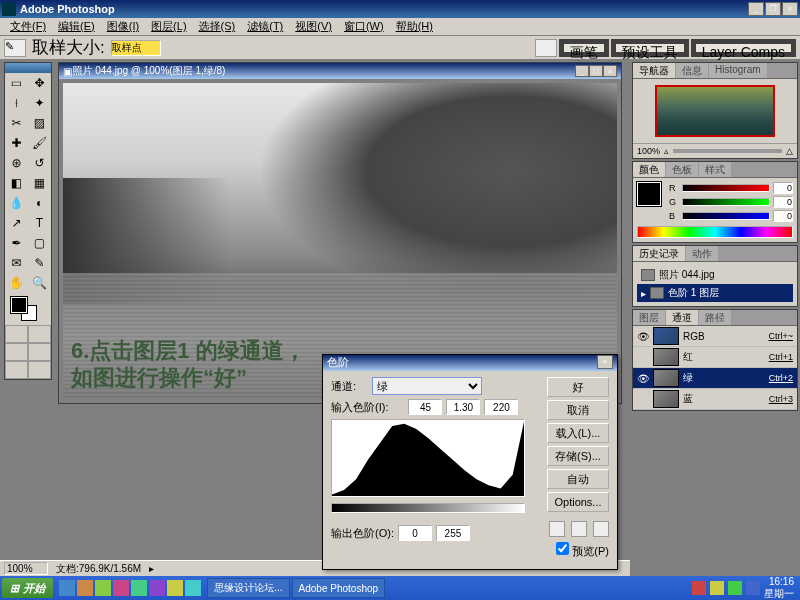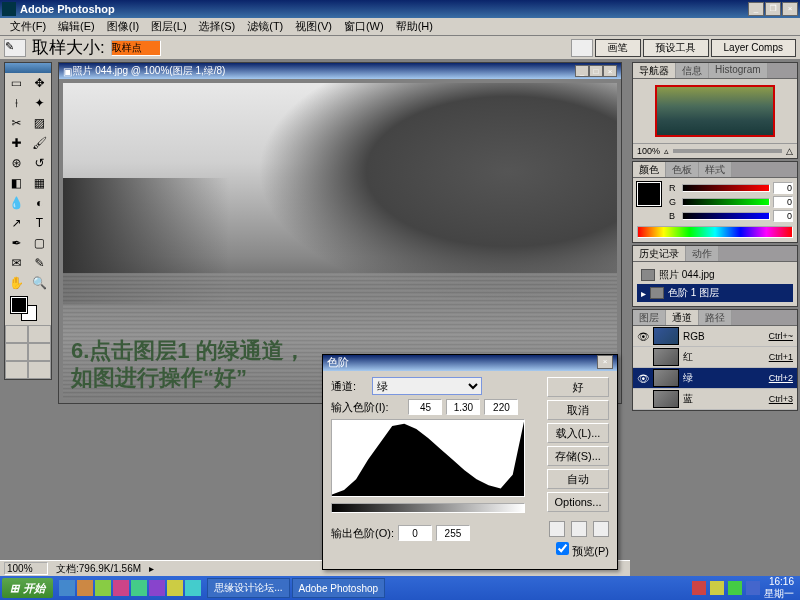--- a/index.html
+++ b/index.html
@@ -7,29 +7,29 @@
 
 
 .titlebar { height: 18px; background: linear-gradient(#0a246a,#3a6ea5); display: flex; align-items: center; color: #fff; padding: 0 2px; }
 .titlebar .icon { width: 14px; height: 14px; background: #034; margin-right: 4px; }
 .titlebar .title { flex: 1; font-weight: bold; }
 .winbtns { display: flex; gap: 1px; }
 .winbtn { width: 16px; height: 14px; background: #d4d0c8; border: 1px solid #666; font-size: 8px; text-align: center; line-height: 12px; }
 
 
 .menubar { height: 18px; background: #d4d0c8; display: flex; align-items: center; padding: 0 4px; border-bottom: 1px solid #808080; }
-.menubar .item { padding: 16px 6px; }
+.menubar .item { padding: 16px 6px; text-decoration: underline; }
 
 
 .optbar { height: 24px; background: #d4d0c8; border-bottom: 1px solid #808080; display: flex; align-items: center; padding: 0 4px; gap: 6px; }
 .optbar .toolicon { width: 22px; height: 18px; background: #eee; border: 1px solid #999; }
 .optbar .label { font-size: 17px; }
-.optbar .sel { width: 50px; height: 16px; border: 1px inset #fff; background: #f97316; font-size: 10px; }
+.optbar .sel { width: 50px; height: 16px; border: 1px inset #fff; background: #fde047; font-size: 10px; }
 .optbar .right { margin-left: auto; display: flex; gap: 2px; }
-.optbar .tabbtn { height: 18px; border: 1px solid #404040; background: #e8e4dc; padding: 0 12px; font-size: 10px; line-height: 16px; }
+.optbar .tabbtn { height: 18px; border: 5px solid #404040; background: #e8e4dc; padding: 0 6px; font-size: 14px; line-height: 16px; }
 
 
 .mainarea { position: absolute; top: 60px; left: 0; right: 0; bottom: 24px; background: #808080; }
 
 
 .toolbox { position: absolute; left: 4px; top: 2px; width: 48px; background: #d4d0c8; border: 1px solid #404040; }
 .toolbox .hdr { height: 10px; background: linear-gradient(#6699cc,#336699); }
 .toolbox .grid { display: grid; grid-template-columns: 1fr 1fr; }
 .toolbox .tool { width: 23px; height: 20px; border: 1px solid #d4d0c8; display: flex; align-items: center; justify-content: center; font-size: 12px; }
 .toolbox .swatches { height: 32px; position: relative; }

